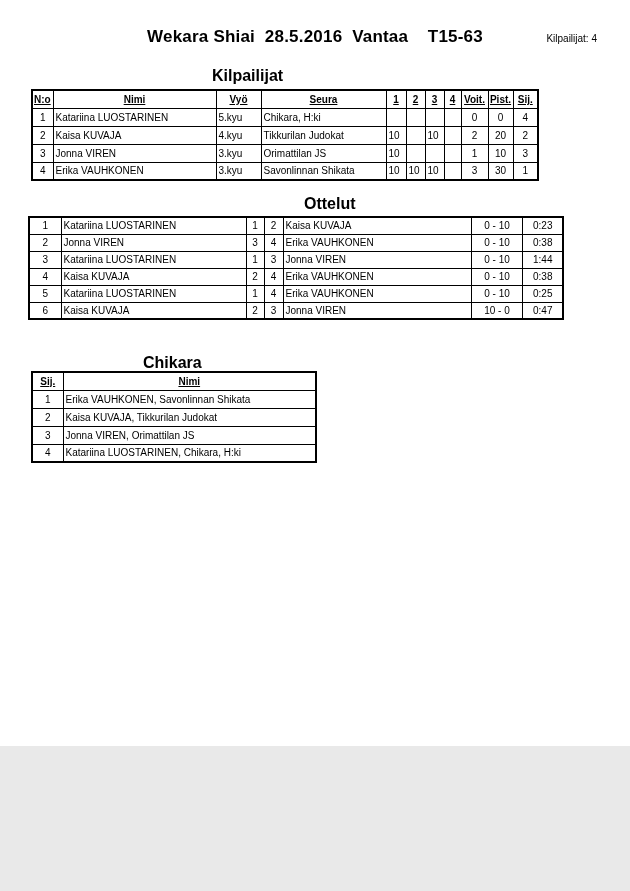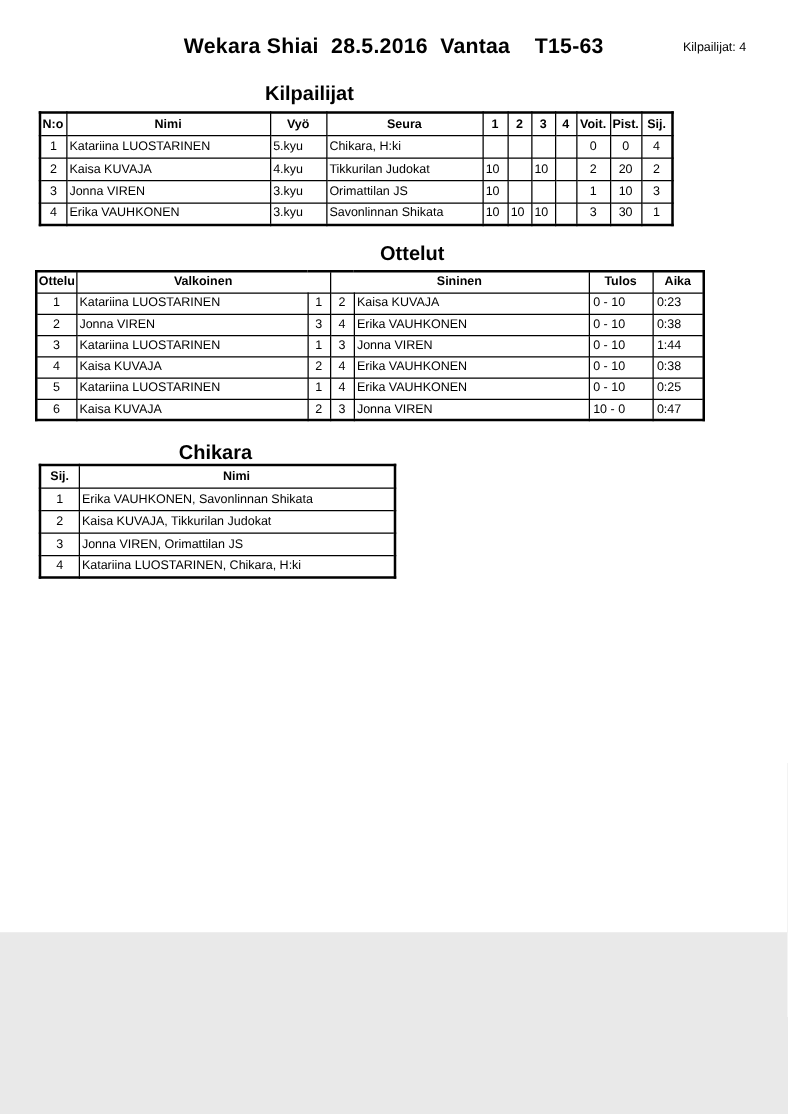--- a/index.html
+++ b/index.html
@@ -22,25 +22,25 @@
   .sec-tulokset   { top:354px; left:143px; }
 
   table {
     position:absolute; border-collapse:collapse; table-layout:fixed;
     background:#fff; border:2px solid #000;
   }
   th, td {
     border:1px solid #000; font-size:10px; height:18px;
     overflow:hidden; white-space:nowrap; padding:0 2px; vertical-align:middle;
   }
-  th { font-weight:bold; text-align:center; padding:0 1px; }
+  th { font-weight:bold; text-align:center; padding:0 1px;text-decoration:underline; }
   td { font-weight:normal; }
   .l { text-align:left; }
   .c { text-align:center; }
-  .pl { padding-left:3px; }
+  .pl { padding-left:3px;text-align:center; }
 
   .t-kilpailijat { left:31px; top:89px;  width:506px; }
   .t-ottelut     { left:28px; top:216px; width:534px; }
   .t-ottelut th, .t-ottelut td { height:17px; }
   .t-tulokset    { left:31px; top:371px; width:284px; }
 </style>
 </head>
 <body>
 
 <div class="page">
@@ -139,27 +139,20 @@
     <colgroup>
       <col style="width:32px">
         <col style="width:185px">
         <col style="width:18px">
         <col style="width:19px">
       <col style="width:188px">
         <col style="width:51px">
         <col style="width:41px">
     </colgroup>
     <tbody>
-        <tr>
-      <th>Ottelu</th>
-      <th colspan="2">Valkoinen</th>
-      <th colspan="2">Sininen</th>
-      <th>Tulos</th>
-      <th>Aika</th>
-    </tr>
     <tr>
       <td class="c">1</td>
       <td class="l">Katariina LUOSTARINEN</td>
       <td class="c">1</td>
       <td class="c">2</td>
       <td class="l">Kaisa KUVAJA</td>
       <td class="l pl">0 - 10</td>
       <td class="l pl">0:23</td>
     </tr>
     <tr>

